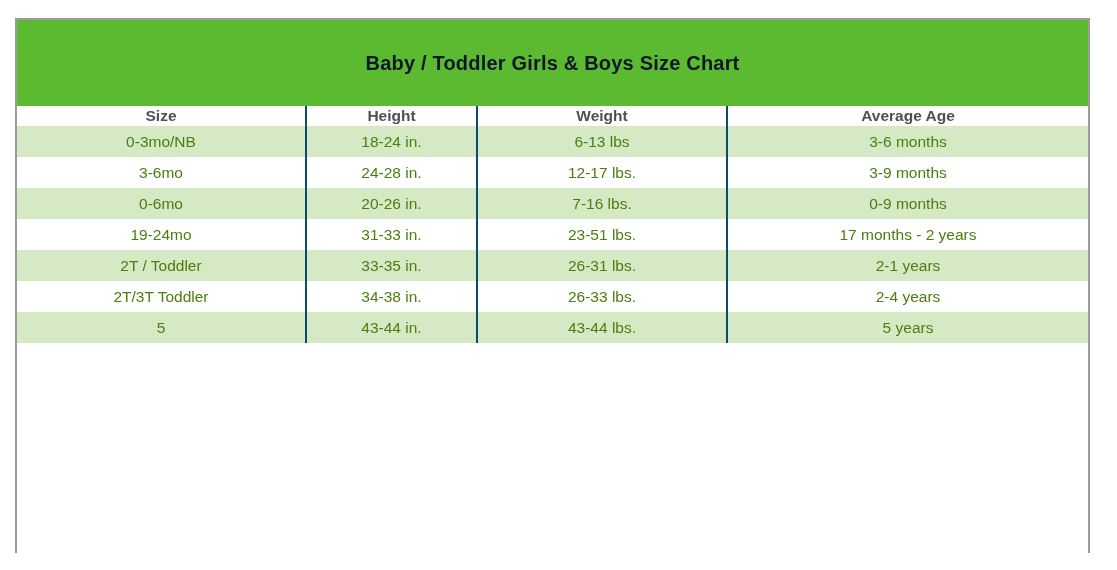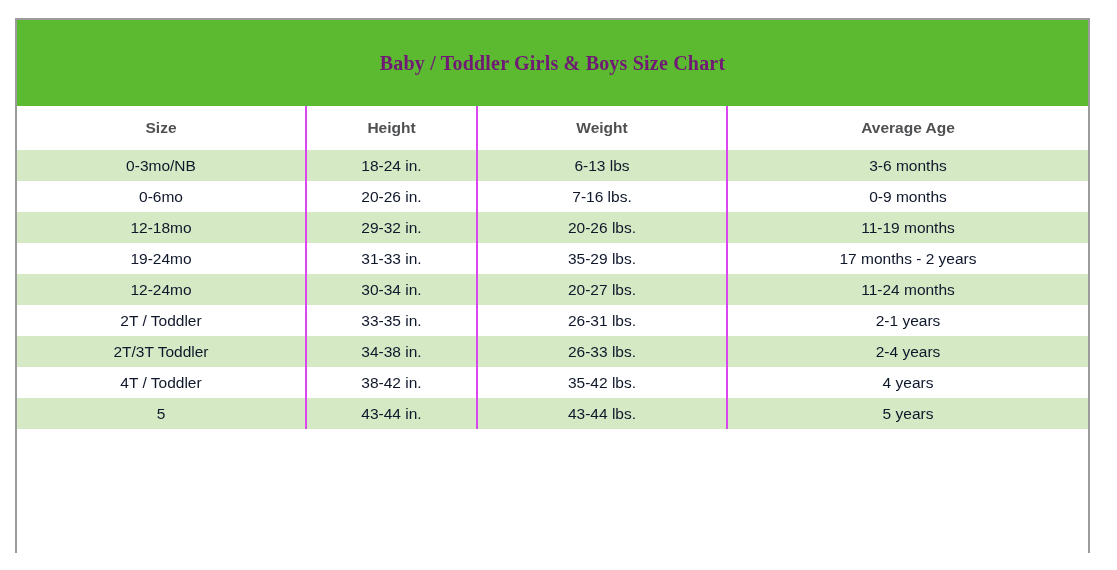--- a/index.html
+++ b/index.html
@@ -29,54 +29,53 @@
   }
   .title-band {
     height: 86px;
     background: #5cba31;
     display: flex;
     align-items: center;
     justify-content: center;
   }
   .title-band h2 {
     margin: 0;
-    color: #701a75;
+    color: #0f172a;
     font-size: 20px;
     font-weight: bold;
     letter-spacing: 0.2px;
-    font-family: Liberation Serif, serif;
   }
   table.size-table {
     width: 100%;
     border-collapse: collapse;
     table-layout: fixed;
   }
   table.size-table th {
-    height: 44px;
+    height: 20px;
     padding: 0;
     font-size: 15.5px;
     font-weight: bold;
     color: #4f5052;
     text-align: center;
     background: #ffffff;
     vertical-align: middle;
   }
   table.size-table td {
     height: 31px;
     padding: 0;
     font-size: 15.5px;
-    color: #0f172a;
+    color: #4d7c0f;
     text-align: center;
     vertical-align: middle;
     white-space: nowrap;
     overflow: hidden;
   }
   table.size-table th + th,
   table.size-table td + td {
-    border-left: 2px solid #d946ef;
+    border-left: 2px solid #0c4a6e;
   }
   table.size-table tbody tr:nth-child(odd) td {
     background: #d6e9c5;
   }
   table.size-table tbody tr:nth-child(even) td {
     background: #ffffff;
   }
   col.c-size   { width: 289px; }
   col.c-height { width: 171px; }
   col.c-weight { width: 250px; }
@@ -106,62 +105,50 @@
           </tr>
       </thead>
       <tbody id="body-rows">
           <tr>
             <td>0-3mo/NB</td>
             <td>18-24 in.</td>
             <td>6-13 lbs</td>
             <td>3-6 months</td>
           </tr>
           <tr>
+            <td>3-6mo</td>
+            <td>24-28 in.</td>
+            <td>12-17 lbs.</td>
+            <td>3-9 months</td>
+          </tr>
+          <tr>
             <td>0-6mo</td>
             <td>20-26 in.</td>
             <td>7-16 lbs.</td>
             <td>0-9 months</td>
           </tr>
           <tr>
-            <td>12-18mo</td>
-            <td>29-32 in.</td>
-            <td>20-26 lbs.</td>
-            <td>11-19 months</td>
-          </tr>
-          <tr>
             <td>19-24mo</td>
             <td>31-33 in.</td>
-            <td>35-29 lbs.</td>
+            <td>23-51 lbs.</td>
             <td>17 months - 2 years</td>
-          </tr>
-          <tr>
-            <td>12-24mo</td>
-            <td>30-34 in.</td>
-            <td>20-27 lbs.</td>
-            <td>11-24 months</td>
           </tr>
           <tr>
             <td>2T / Toddler</td>
             <td>33-35 in.</td>
             <td>26-31 lbs.</td>
             <td>2-1 years</td>
           </tr>
           <tr>
             <td>2T/3T Toddler</td>
             <td>34-38 in.</td>
             <td>26-33 lbs.</td>
             <td>2-4 years</td>
           </tr>
           <tr>
-            <td>4T / Toddler</td>
-            <td>38-42 in.</td>
-            <td>35-42 lbs.</td>
-            <td>4 years</td>
-          </tr>
-          <tr>
             <td>5</td>
             <td>43-44 in.</td>
             <td>43-44 lbs.</td>
             <td>5 years</td>
           </tr>
         </tbody>
     </table>
   </div>
 </div>
 

